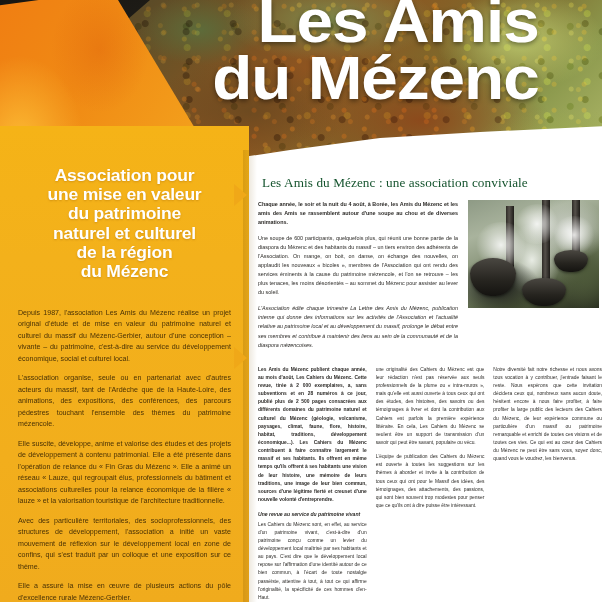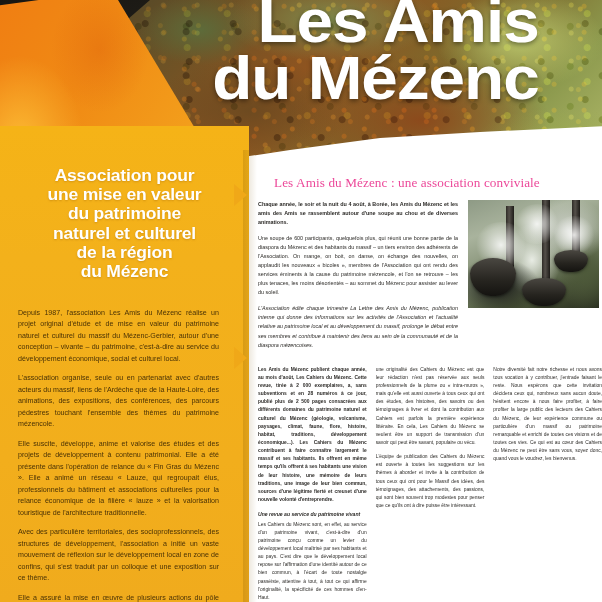--- a/index.html
+++ b/index.html
@@ -147,37 +147,37 @@
   .left-body {
     position: absolute;
     left: 18px; top: 182px;
     width: 213px;
     color: #4a3205;
     font-family: "Liberation Sans", sans-serif;
     font-size: 7.1px;
     line-height: 1.62;
     text-align: justify;
   }
-  .left-body p { margin: 0 12px 8px 0; }
+  .left-body p { margin: 0 0 8px 0; }
 
   
   .right-col {
     position: absolute;
     left: 258px; top: 176px;
     width: 344px;
     height: 426px;
   }
   .sec-head {
     position: relative;
-    color: #ec4899;
+    color: #14532d;
     font-family: "Liberation Serif", serif;
     font-weight: 400;
     font-size: 13.2px;
     letter-spacing: .1px;
-    margin: 0 0 9px 16px;
+    margin: 0 0 9px 4px;
     line-height: 1.1;
   }
   .sec-head.italic { font-style: italic; }
   .arrow-marker {
     position: absolute;
     width: 0; height: 0;
     border-top: 11px solid transparent;
     border-bottom: 11px solid transparent;
     border-left: 13px solid #f0a818;
   }
@@ -280,21 +280,21 @@
 
   <div class="left-col">
     <div class="left-tagline">Association pour
 une mise en valeur
 du patrimoine
 naturel et culturel
 de la région
 du Mézenc</div>
     <div class="left-body">
       <p>Depuis 1987, l'association Les Amis du Mézenc réalise un projet original d'étude et de mise en valeur du patrimoine naturel et culturel du massif du Mézenc-Gerbier, autour d'une conception – vivante – du patrimoine, c'est-à-dire au service du développement économique, social et culturel local.</p>
-      <p>L'association organise, seule ou en partenariat avec d'autres acteurs du massif, liens de l'Ardèche que de la Haute-Loire, des animations, des expositions, des conférences, des parcours pédestres touchant l'ensemble des thèmes du patrimoine mézencole.</p>
+      <p>L'association organise, seule ou en partenariat avec d'autres acteurs du massif, tant de l'Ardèche que de la Haute-Loire, des animations, des expositions, des conférences, des parcours pédestres touchant l'ensemble des thèmes du patrimoine mézencole.</p>
       <p>Elle suscite, développe, anime et valorise des études et des projets de développement à contenu patrimonial. Elle a été présente dans l'opération de relance du « Fin Gras du Mézenc ». Elle a animé un réseau « Lauze, qui regroupait élus, professionnels du bâtiment et associations culturelles pour la relance économique de la filière « lauze » et la valorisation touristique de l'architecture traditionnelle.</p>
       <p>Avec des particulière territoriales, des socioprofessionnels, des structures de développement, l'association a initié un vaste mouvement de réflexion sur le développement local en zone de confins, qui s'est traduit par un colloque et une exposition sur ce thème.</p>
       <p>Elle a assuré la mise en œuvre de plusieurs actions du pôle d'excellence rurale Mézenc-Gerbier.</p>
     </div>
   </div>
   <div class="left-col-shadow"></div>
 
   <div class="arrow-marker arrow-1"></div>
   <div class="arrow-marker arrow-2"></div>
 

